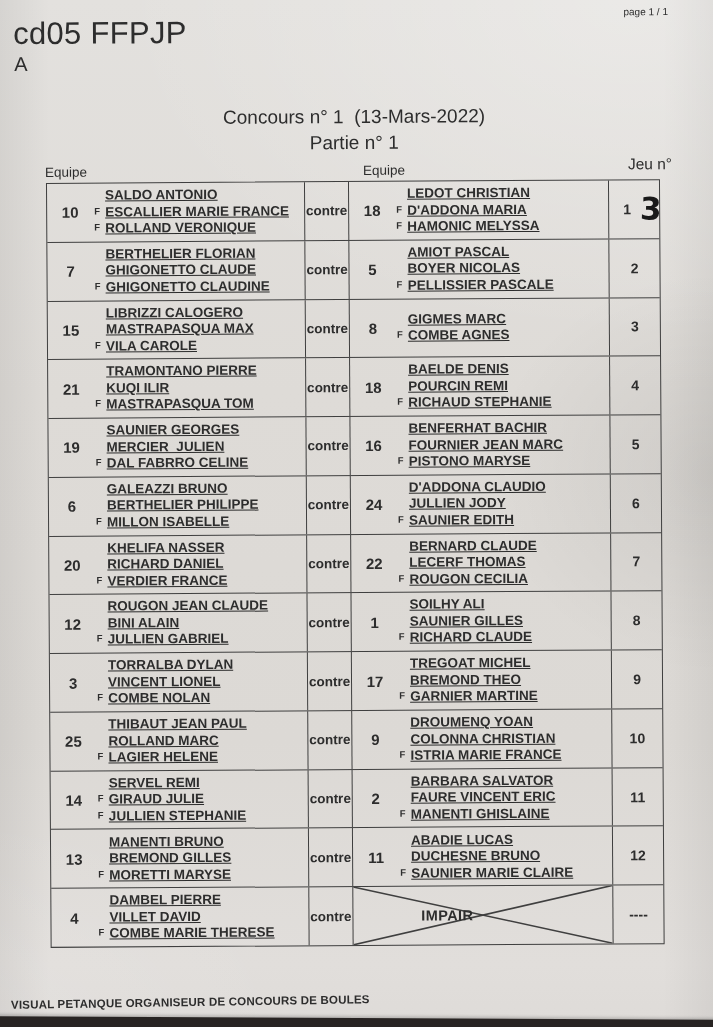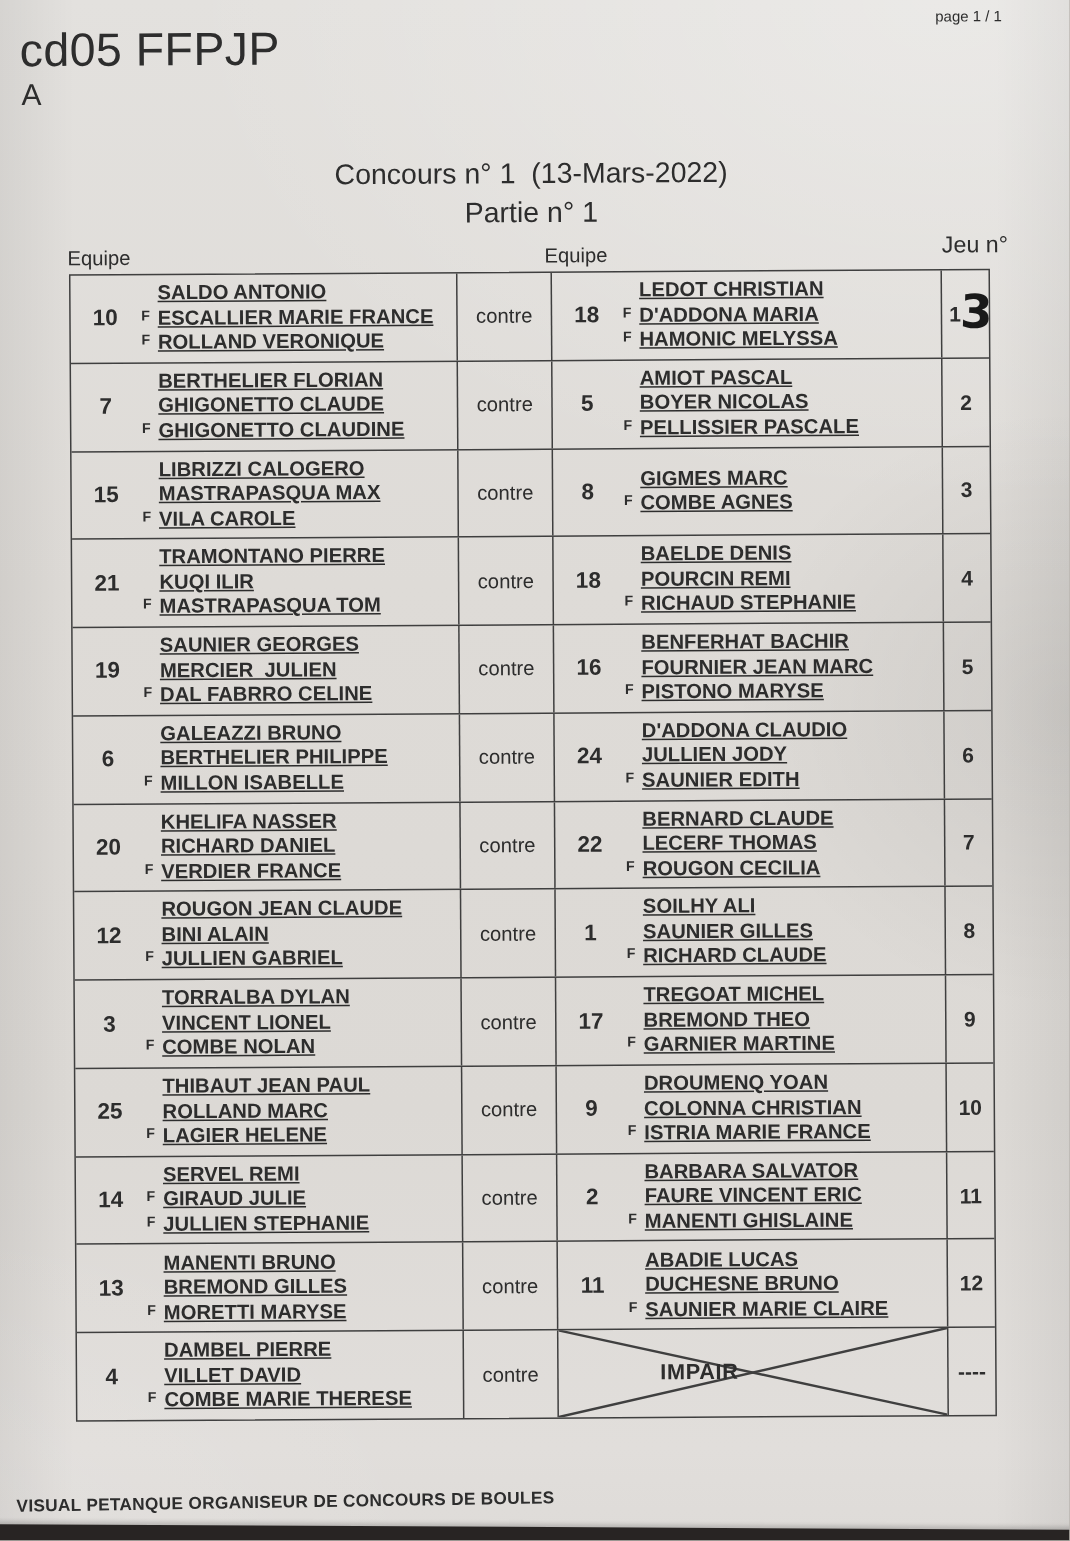--- a/index.html
+++ b/index.html
@@ -27,21 +27,21 @@
   .col-label.l{left:47px; top:163px;}
   .col-label.r{left:365px; top:163px;}
   .col-label.j{left:612px; top:157px; font-size:15.5px;margin-left:18px;}
 
   .match-table{position:absolute; left:48px; top:181px; width:614px; height:765px;
     border:1.6px solid var(--line); display:flex; flex-direction:column; box-sizing:border-box;}
   .table-row{flex:1; display:flex; border-bottom:1.6px solid var(--line); min-height:0;}
   .table-row:last-child{border-bottom:none;}
   .cell{box-sizing:border-box; display:flex; align-items:center;}
   .cell-team-l{width:258px; border-right:1.6px solid var(--line);}
-  .cell-contre{width:63px; justify-content:center; border-right:1.6px solid var(--line); font-size:13.5px;}
+  .cell-contre{width:44px; justify-content:center; border-right:1.6px solid var(--line); font-size:13.5px;font-weight:bold;}
   .cell-team-r{width:260px; border-right:1.6px solid var(--line); position:relative;}
   .cell-jeu{flex:1; justify-content:center; position:relative; font-weight:bold; font-size:14px;}
   .cell-jeu.has-hand .jeu-num{margin-right:14px;}
   .team-num{width:46px; text-align:center; font-weight:bold; font-size:15px; flex:none;}
   .players{flex:1; min-width:0;text-decoration:underline;}
   .pline{position:relative; padding-left:12px; font-weight:bold; font-size:13.5px;
     line-height:16.5px; white-space:pre;}
   .f{position:absolute; left:1px; top:-1px; font-size:9.5px; font-weight:bold;}
   .jeu-hand{position:absolute; right:-3px; top:50%; transform:translateY(-52%) rotate(2deg);
     font-size:31px; font-weight:900; color:#191919; font-family:"DejaVu Sans",sans-serif;}

